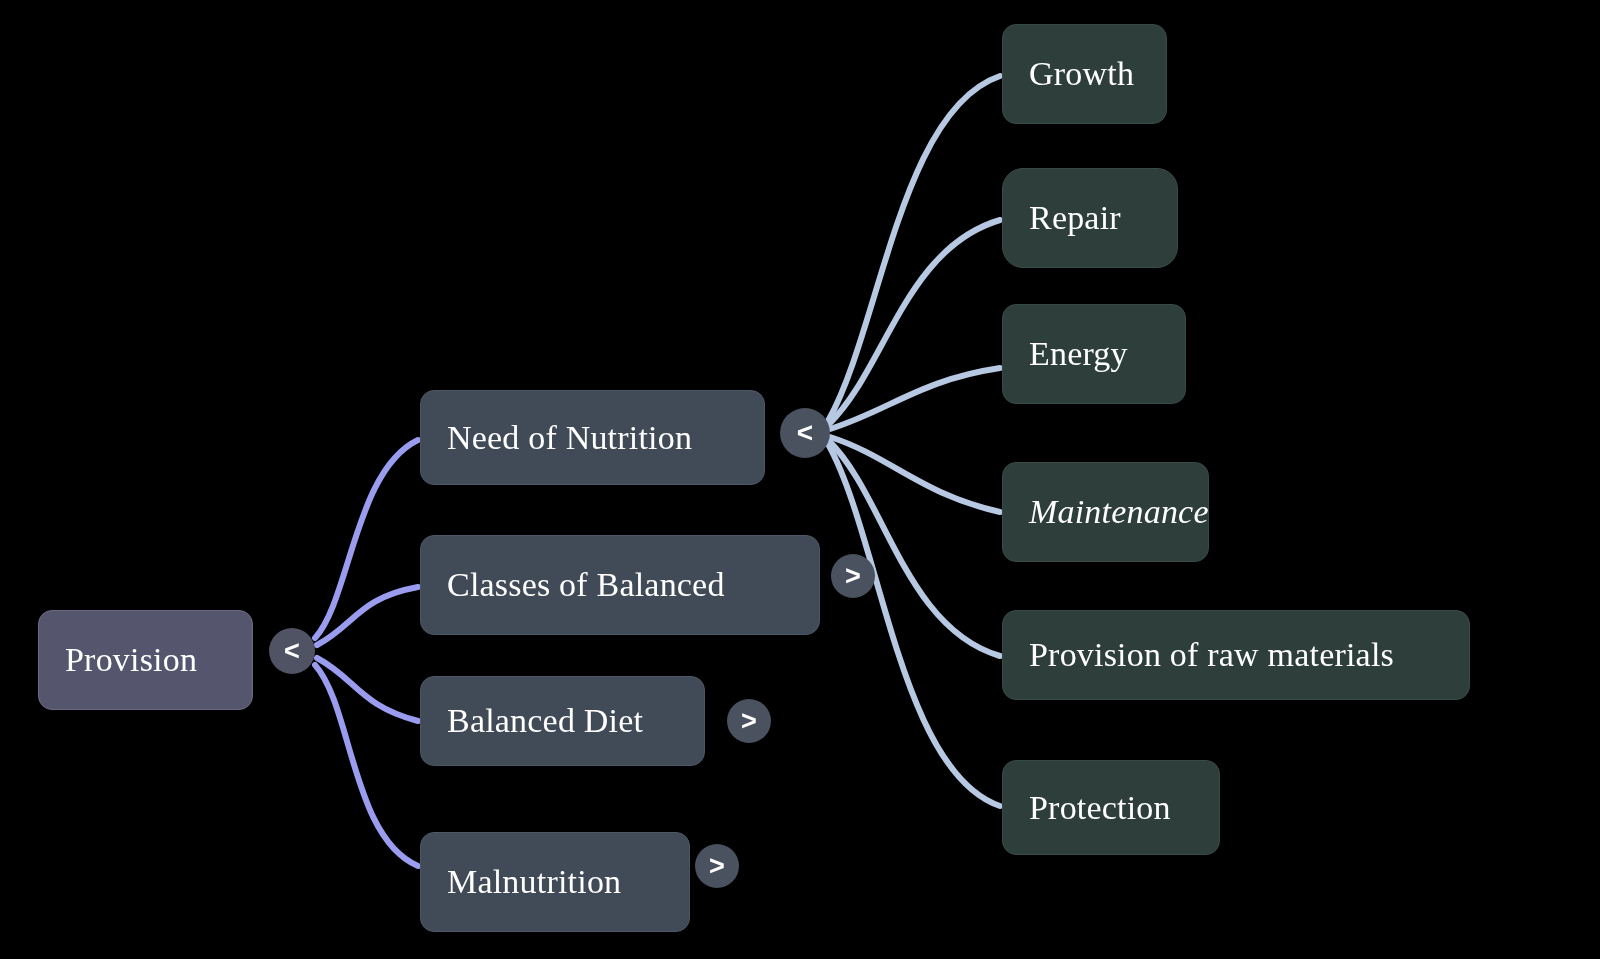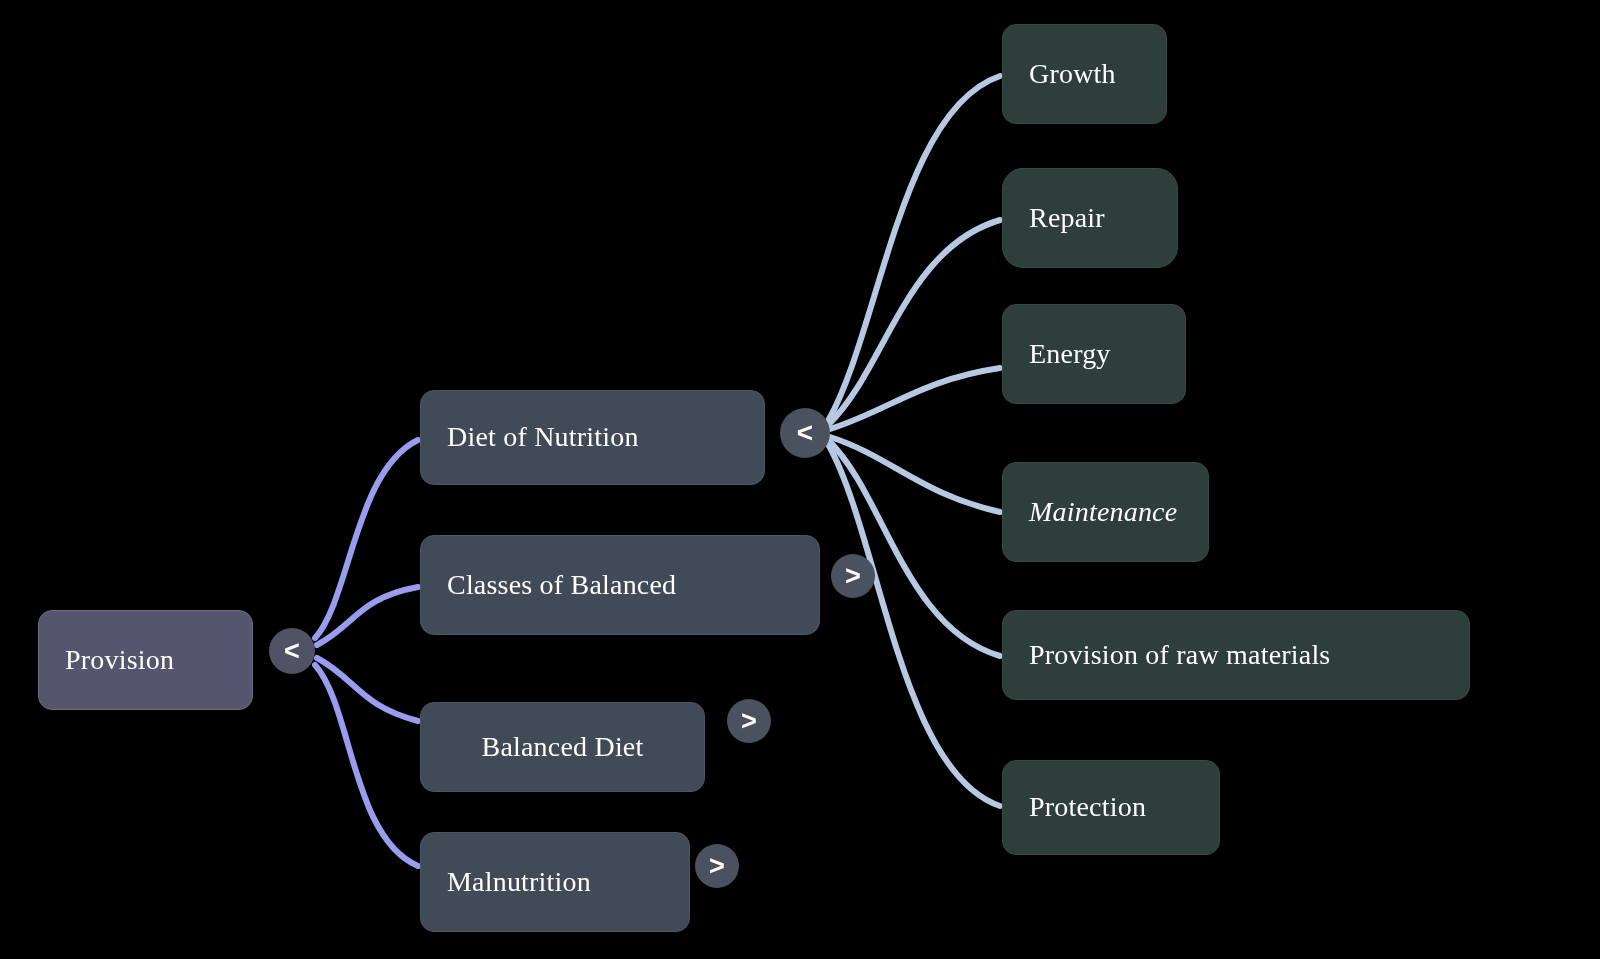--- a/index.html
+++ b/index.html
@@ -23,21 +23,21 @@
     height: 959px;
     pointer-events: none;
   }
   .node {
     position: absolute;
     box-sizing: border-box;
     display: flex;
     align-items: center;
     border-radius: 14px;
     color: #ffffff;
-    font-size: 28px;
+    font-size: 34px;
     line-height: 1.1;
     letter-spacing: 0.2px;
     padding: 0 26px;
     white-space: nowrap;
   }
   .node.root {
     background: #55566e;
     border: 1px solid #6a6b84;
   }
   .node.branch {
@@ -82,26 +82,26 @@
       <path d="M 830 437 C 890 456, 920 494, 1000 512" fill="none" stroke="#b6c8e2" stroke-width="6" stroke-linecap="round"></path>
       <path d="M 829 441 C 885 496, 905 628, 1000 656" fill="none" stroke="#b6c8e2" stroke-width="6" stroke-linecap="round"></path>
       <path d="M 828 444 C 880 536, 900 772, 1000 806" fill="none" stroke="#b6c8e2" stroke-width="6" stroke-linecap="round"></path>
     </svg>
 
   <div id="node-layer">
       <div class="node root" style="left: 38px; top: 610px; width: 215px; height: 100px;">
         <span>Provision</span>
       </div>
       <div class="node branch" style="left: 420px; top: 390px; width: 345px; height: 95px;">
-        <span>Diet of Nutrition</span>
+        <span>Need of Nutrition</span>
       </div>
       <div class="node branch" style="left: 420px; top: 535px; width: 400px; height: 100px;">
         <span>Classes of Balanced</span>
       </div>
-      <div class="node branch" style="left: 420px; top: 702px; width: 285px; height: 90px; justify-content: center;">
+      <div class="node branch" style="left: 420px; top: 676px; width: 285px; height: 90px;">
         <span>Balanced Diet</span>
       </div>
       <div class="node branch" style="left: 420px; top: 832px; width: 270px; height: 100px; text-align: right;">
         <span>Malnutrition</span>
       </div>
       <div class="node leaf" style="left: 1002px; top: 24px; width: 165px; height: 100px;">
         <span>Growth</span>
       </div>
       <div class="node leaf" style="left: 1002px; top: 168px; width: 176px; height: 100px; border-radius: 21px;">
         <span>Repair</span>

